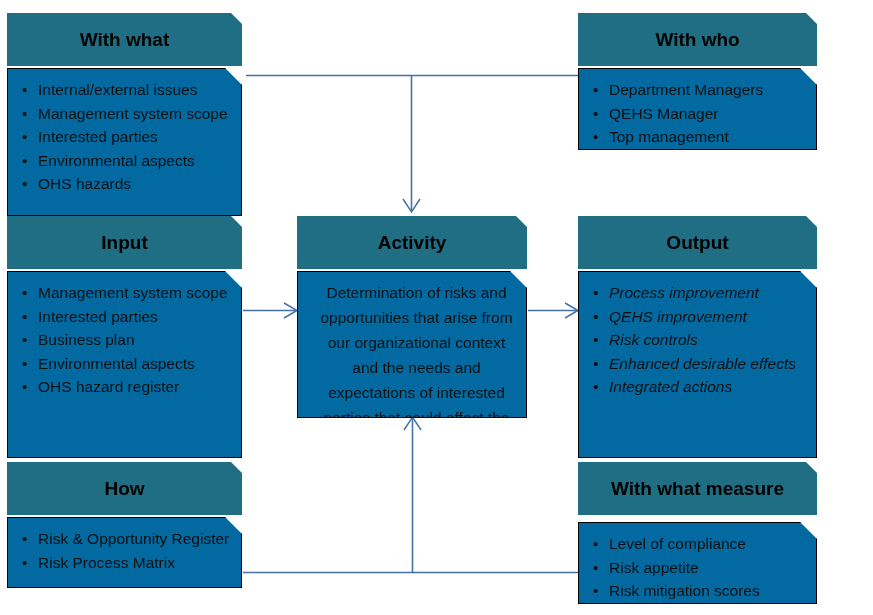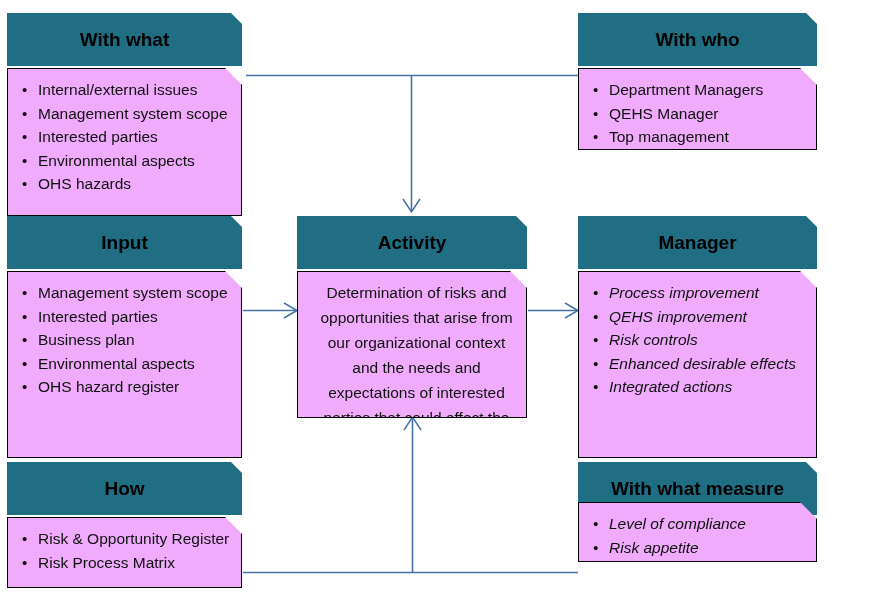--- a/index.html
+++ b/index.html
@@ -47,21 +47,21 @@
     justify-content: center;
     text-align: center;
     -webkit-clip-path: polygon(0 0, calc(100% - 11px) 0, 100% 11px, 100% 100%, 0 100%);
     clip-path: polygon(0 0, calc(100% - 11px) 0, 100% 11px, 100% 100%, 0 100%);
     box-sizing: border-box;
   }
   .card-body {
     position: absolute;
     left: 0;
     width: 100%;
-    background: #f0abfc;
+    background: #0369a1;
     border: 1.6px solid #000000;
     box-sizing: border-box;
     overflow: hidden;
     -webkit-clip-path: polygon(0 0, calc(100% - 17px) 0, 100% 17px, 100% 100%, 0 100%);
     clip-path: polygon(0 0, calc(100% - 17px) 0, 100% 17px, 100% 100%, 0 100%);
   }
   .card-body ul {
     margin: 0;
     padding: 9px 6px 0 30px;
     list-style: none;
@@ -160,21 +160,21 @@
   </div>
 
   <div class="card" style="left:297px; top:216px; width:230px;">
     <div class="card-header">Activity</div>
     <div class="card-body" style="top:55px; height:147px;padding-left:9px;">
       <div class="activity-text">Determination of risks and opportunities that arise from our organizational context and the needs and expectations of interested parties that could affect the</div>
     </div>
   </div>
 
   <div class="card" style="left:578px; top:216px; width:239px;">
-    <div class="card-header">Manager</div>
+    <div class="card-header">Output</div>
     <div class="card-body" style="top:55px; height:187px;font-style:italic;">
       <ul>
         <li>Process improvement</li>
         <li>QEHS improvement</li>
         <li>Risk controls</li>
         <li>Enhanced desirable effects</li>
         <li>Integrated actions</li>
       </ul>
     </div>
   </div>
@@ -184,21 +184,21 @@
     <div class="card-body justify-list" style="top:55px; height:71px;">
       <ul>
         <li>Risk &amp; Opportunity Register</li>
         <li>Risk Process Matrix</li>
       </ul>
     </div>
   </div>
 
   <div class="card" style="left:578px; top:462px; width:239px;">
     <div class="card-header">With what measure</div>
-    <div class="card-body" style="top:40px; height:60px;font-style:italic;">
+    <div class="card-body" style="top:60px; height:82px;">
       <ul>
         <li>Level of compliance</li>
         <li>Risk appetite</li>
         <li>Risk mitigation scores</li>
       </ul>
     </div>
   </div>
 
 </div>
 

